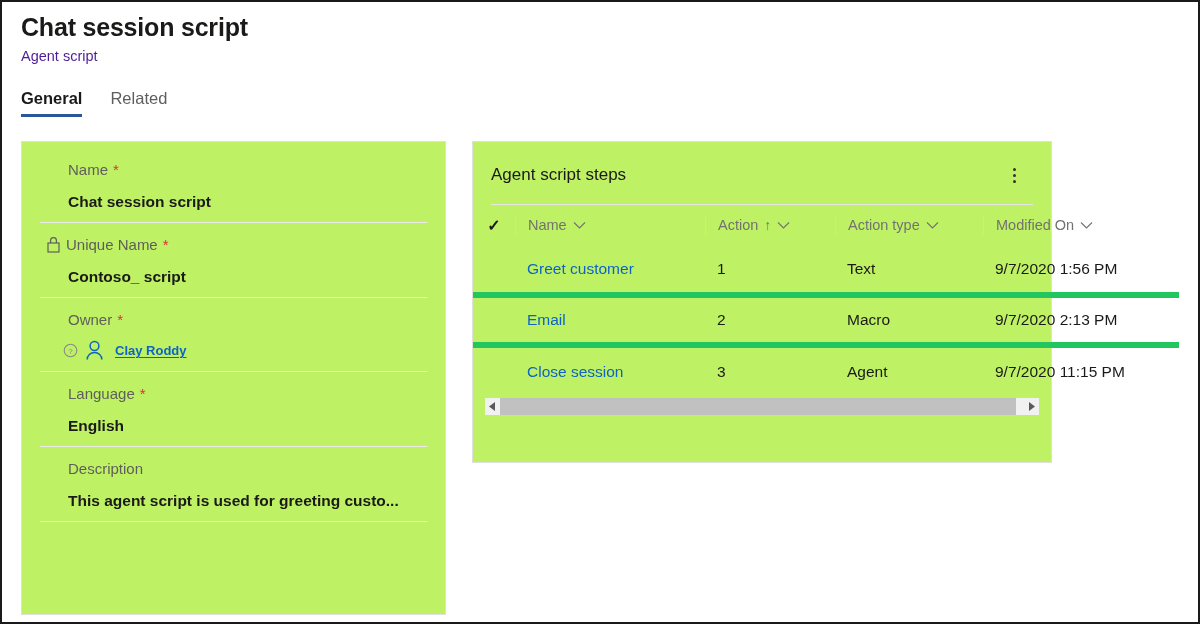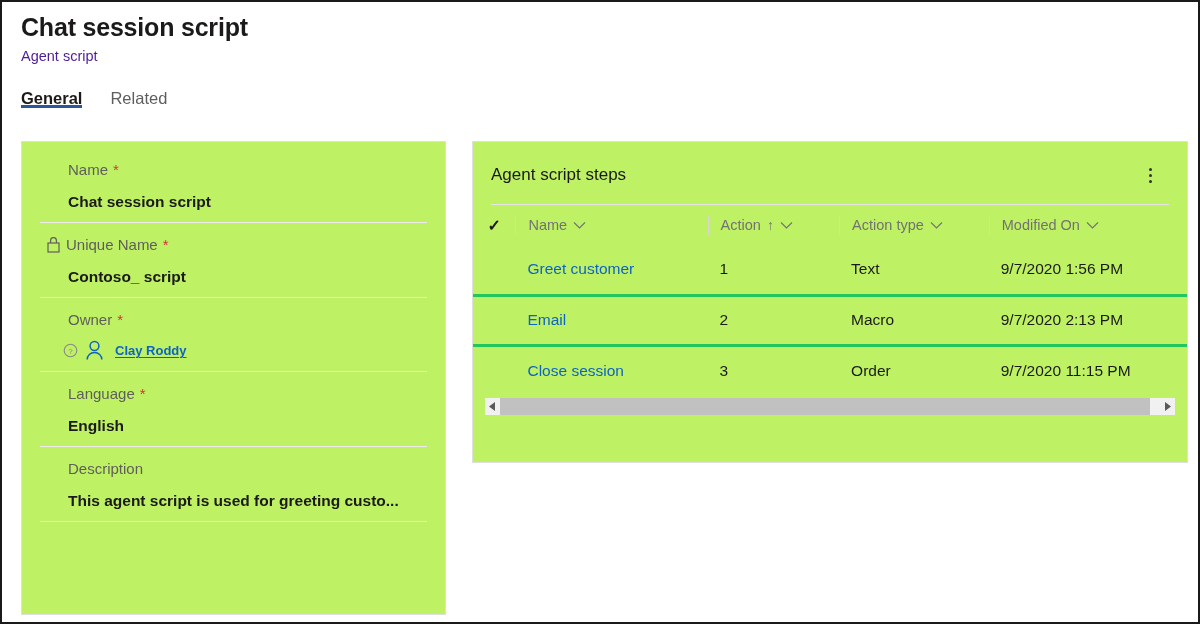--- a/index.html
+++ b/index.html
@@ -49,20 +49,21 @@
     position: absolute;
     left: 19px;
     top: 86px;
     display: flex;
     align-items: flex-end;
     gap: 28px;
   }
   .tab {
     font-size: 16.5px;
     color: #5f5e5c;
+    padding-bottom: 9px;
     position: relative;
     cursor: pointer;
     line-height: 20px;
   }
   .tab.active {
     color: #1b1a19;
     font-weight: 700;
   }
   .tab.active::after {
     content: "";
@@ -84,21 +85,21 @@
   #left-card {
     left: 19px;
     top: 139px;
     width: 425px;
     height: 474px;
   }
 
   #right-card {
     left: 470px;
     top: 139px;
-    width: 716px;
+    width: 580px;
     height: 322px;
   }
 
   
   .fields {
     padding: 0 16px;
     margin-top: 4px;
   }
   .field {
     padding: 12px 0 10px 0;
@@ -218,21 +219,21 @@
   .check-mark { color: #1b1a19; font-size: 16px; font-weight: bold; }
 
   .chev { display: inline-flex; }
   .sort-asc { font-size: 14px; color: #737271; }
 
   table.grid td {
     font-size: 15.5px;
     color: #1b1a19;
     height: 50px;
     padding: 0 0 0 12px;
-    border-top: 3px solid #22c55e;
+    border-top: 6px solid #22c55e;
   }
   table.grid tbody tr:first-child td { border-top: none; }
   td.cell-link { padding-left: 12px; }
   .row-link {
     color: #0f63c4;
     cursor: pointer;
     font-size: 15.5px;
   }
   td.cell-order { text-align: right; padding-right: 14px; }
   td.cell-date { text-align: right; padding-right: 14px; }
@@ -445,21 +446,21 @@
           <td class="col-check"></td>
           <td class="cell-link"><span class="row-link">Email</span></td>
           <td class="cell-order">2</td>
           <td>Macro</td>
           <td class="cell-date">9/7/2020 2:13 PM</td>
         </tr>
         <tr>
           <td class="col-check"></td>
           <td class="cell-link"><span class="row-link">Close session</span></td>
           <td class="cell-order">3</td>
-          <td>Order</td>
+          <td>Agent</td>
           <td class="cell-date">9/7/2020 11:15 PM</td>
         </tr>
       </tbody>
     </table>
 
     <div class="hscroll">
       <div class="hscroll-arrow">
         <svg width="7" height="9" viewBox="0 0 7 9">
             <path d="M6 0 L0 4.5 L6 9 Z" fill="#5a5a5a"></path>
           </svg>

